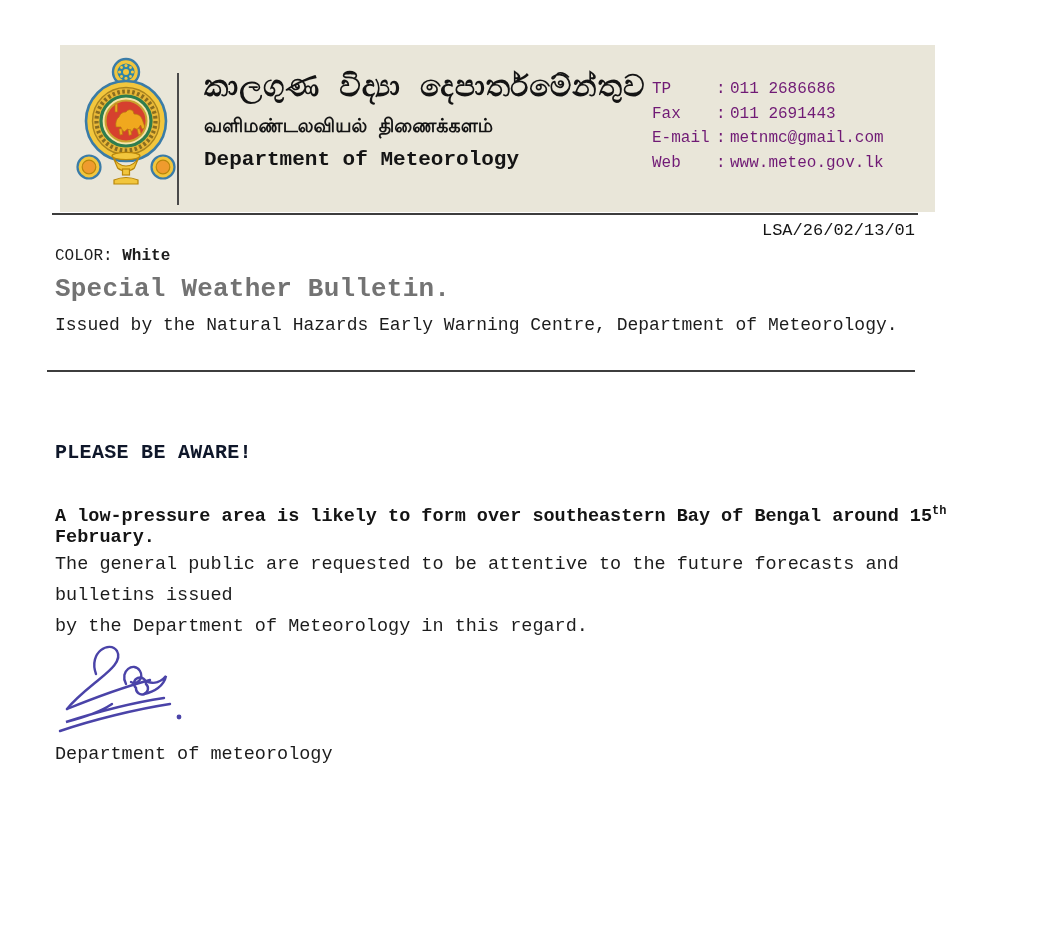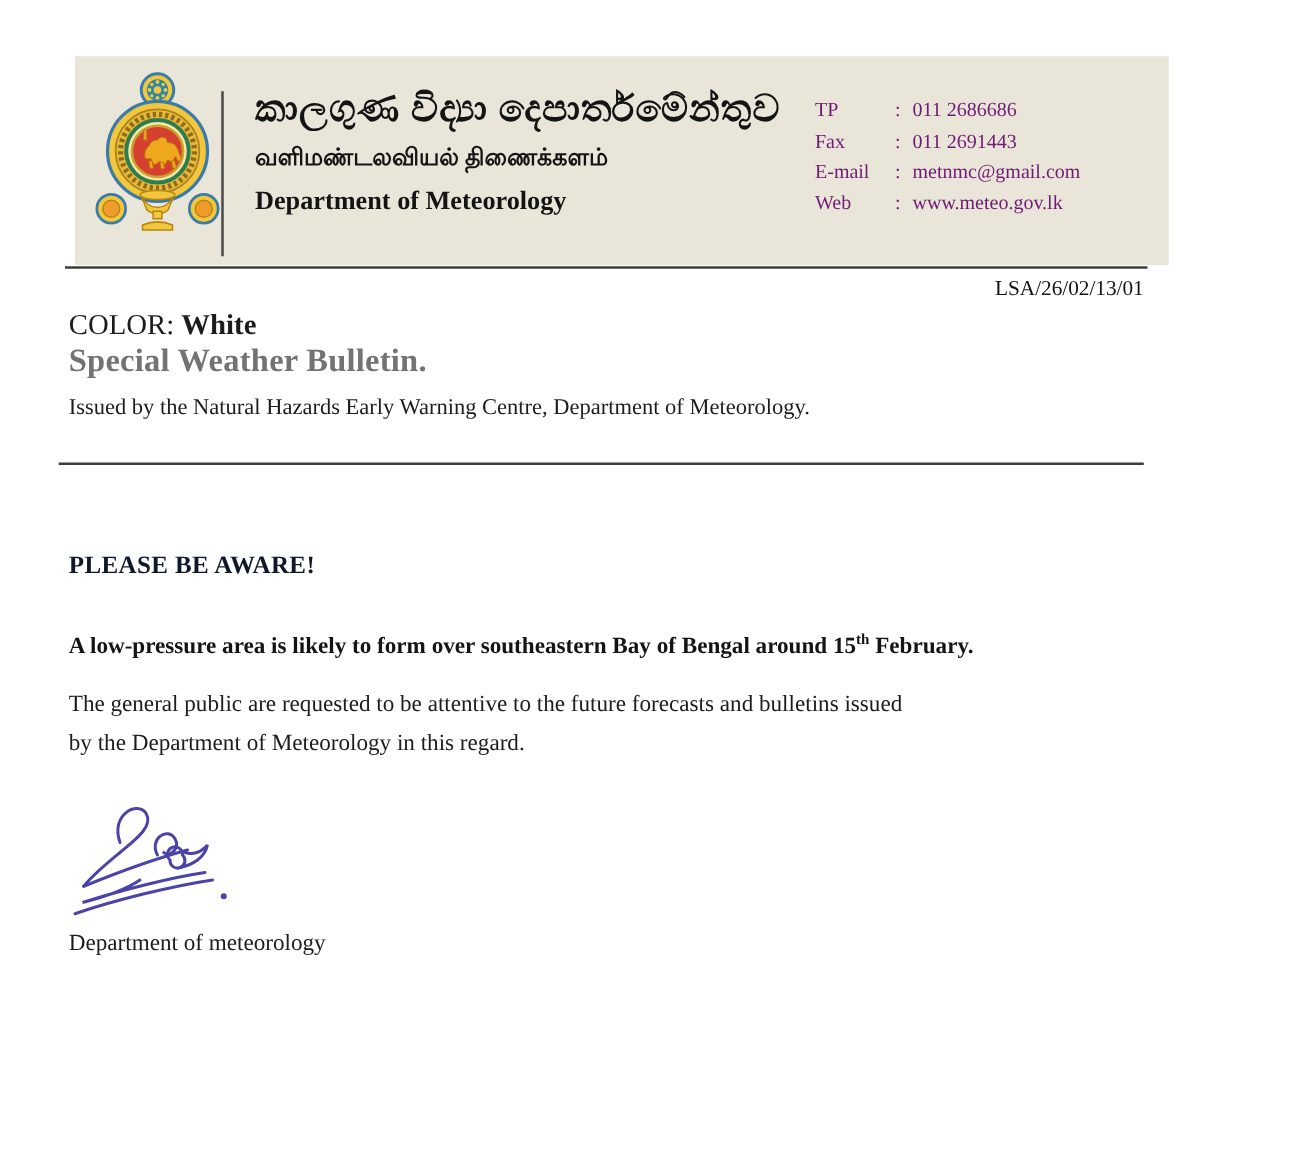--- a/index.html
+++ b/index.html
@@ -2,21 +2,21 @@
 <html><head>
 <meta charset="utf-8">
 <style>
   * { margin: 0; padding: 0; box-sizing: border-box; }
   html, body { background: #ffffff; }
   .page {
     position: relative;
     width: 1049px;
     height: 922px;
     background: #ffffff;
-    font-family: Liberation Serif, serif;
+    font-family: Liberation Mono, monospace;
     color: #1c1c1c;
     overflow: hidden;
   }
   .abs { position: absolute; }
 
   
   .header-band {
     left: 60px; top: 45px;
     width: 875px; height: 167px;
     background: #e9e6d9;
@@ -52,21 +52,21 @@
   
   .hrule { background: #3d3d3d; height: 2px; }
   .rule-top { left: 52px; top: 213px; width: 866px; }
   .rule-mid { left: 47px; top: 370px; width: 868px; }
 
   
   .ref-number {
     left: 55px; top: 221px; width: 860px;
     text-align: right; font-size: 17px; color: #141414;
   }
-  .color-line { left: 55px; top: 247px; font-size: 23px; text-align: center; }
+  .color-line { left: 55px; top: 247px; font-size: 16px; text-align: center; }
   .color-line b { font-weight: bold; }
   .doc-title {
     left: 55px; top: 274px;
     font-size: 26px; font-weight: bold; color: #737373;
     letter-spacing: 0.2px;
   }
   .issued-by { left: 55px; top: 315px; font-size: 18px; }
   .issued-at { left: 55px; top: 343px; font-size: 18px; }
 
   

